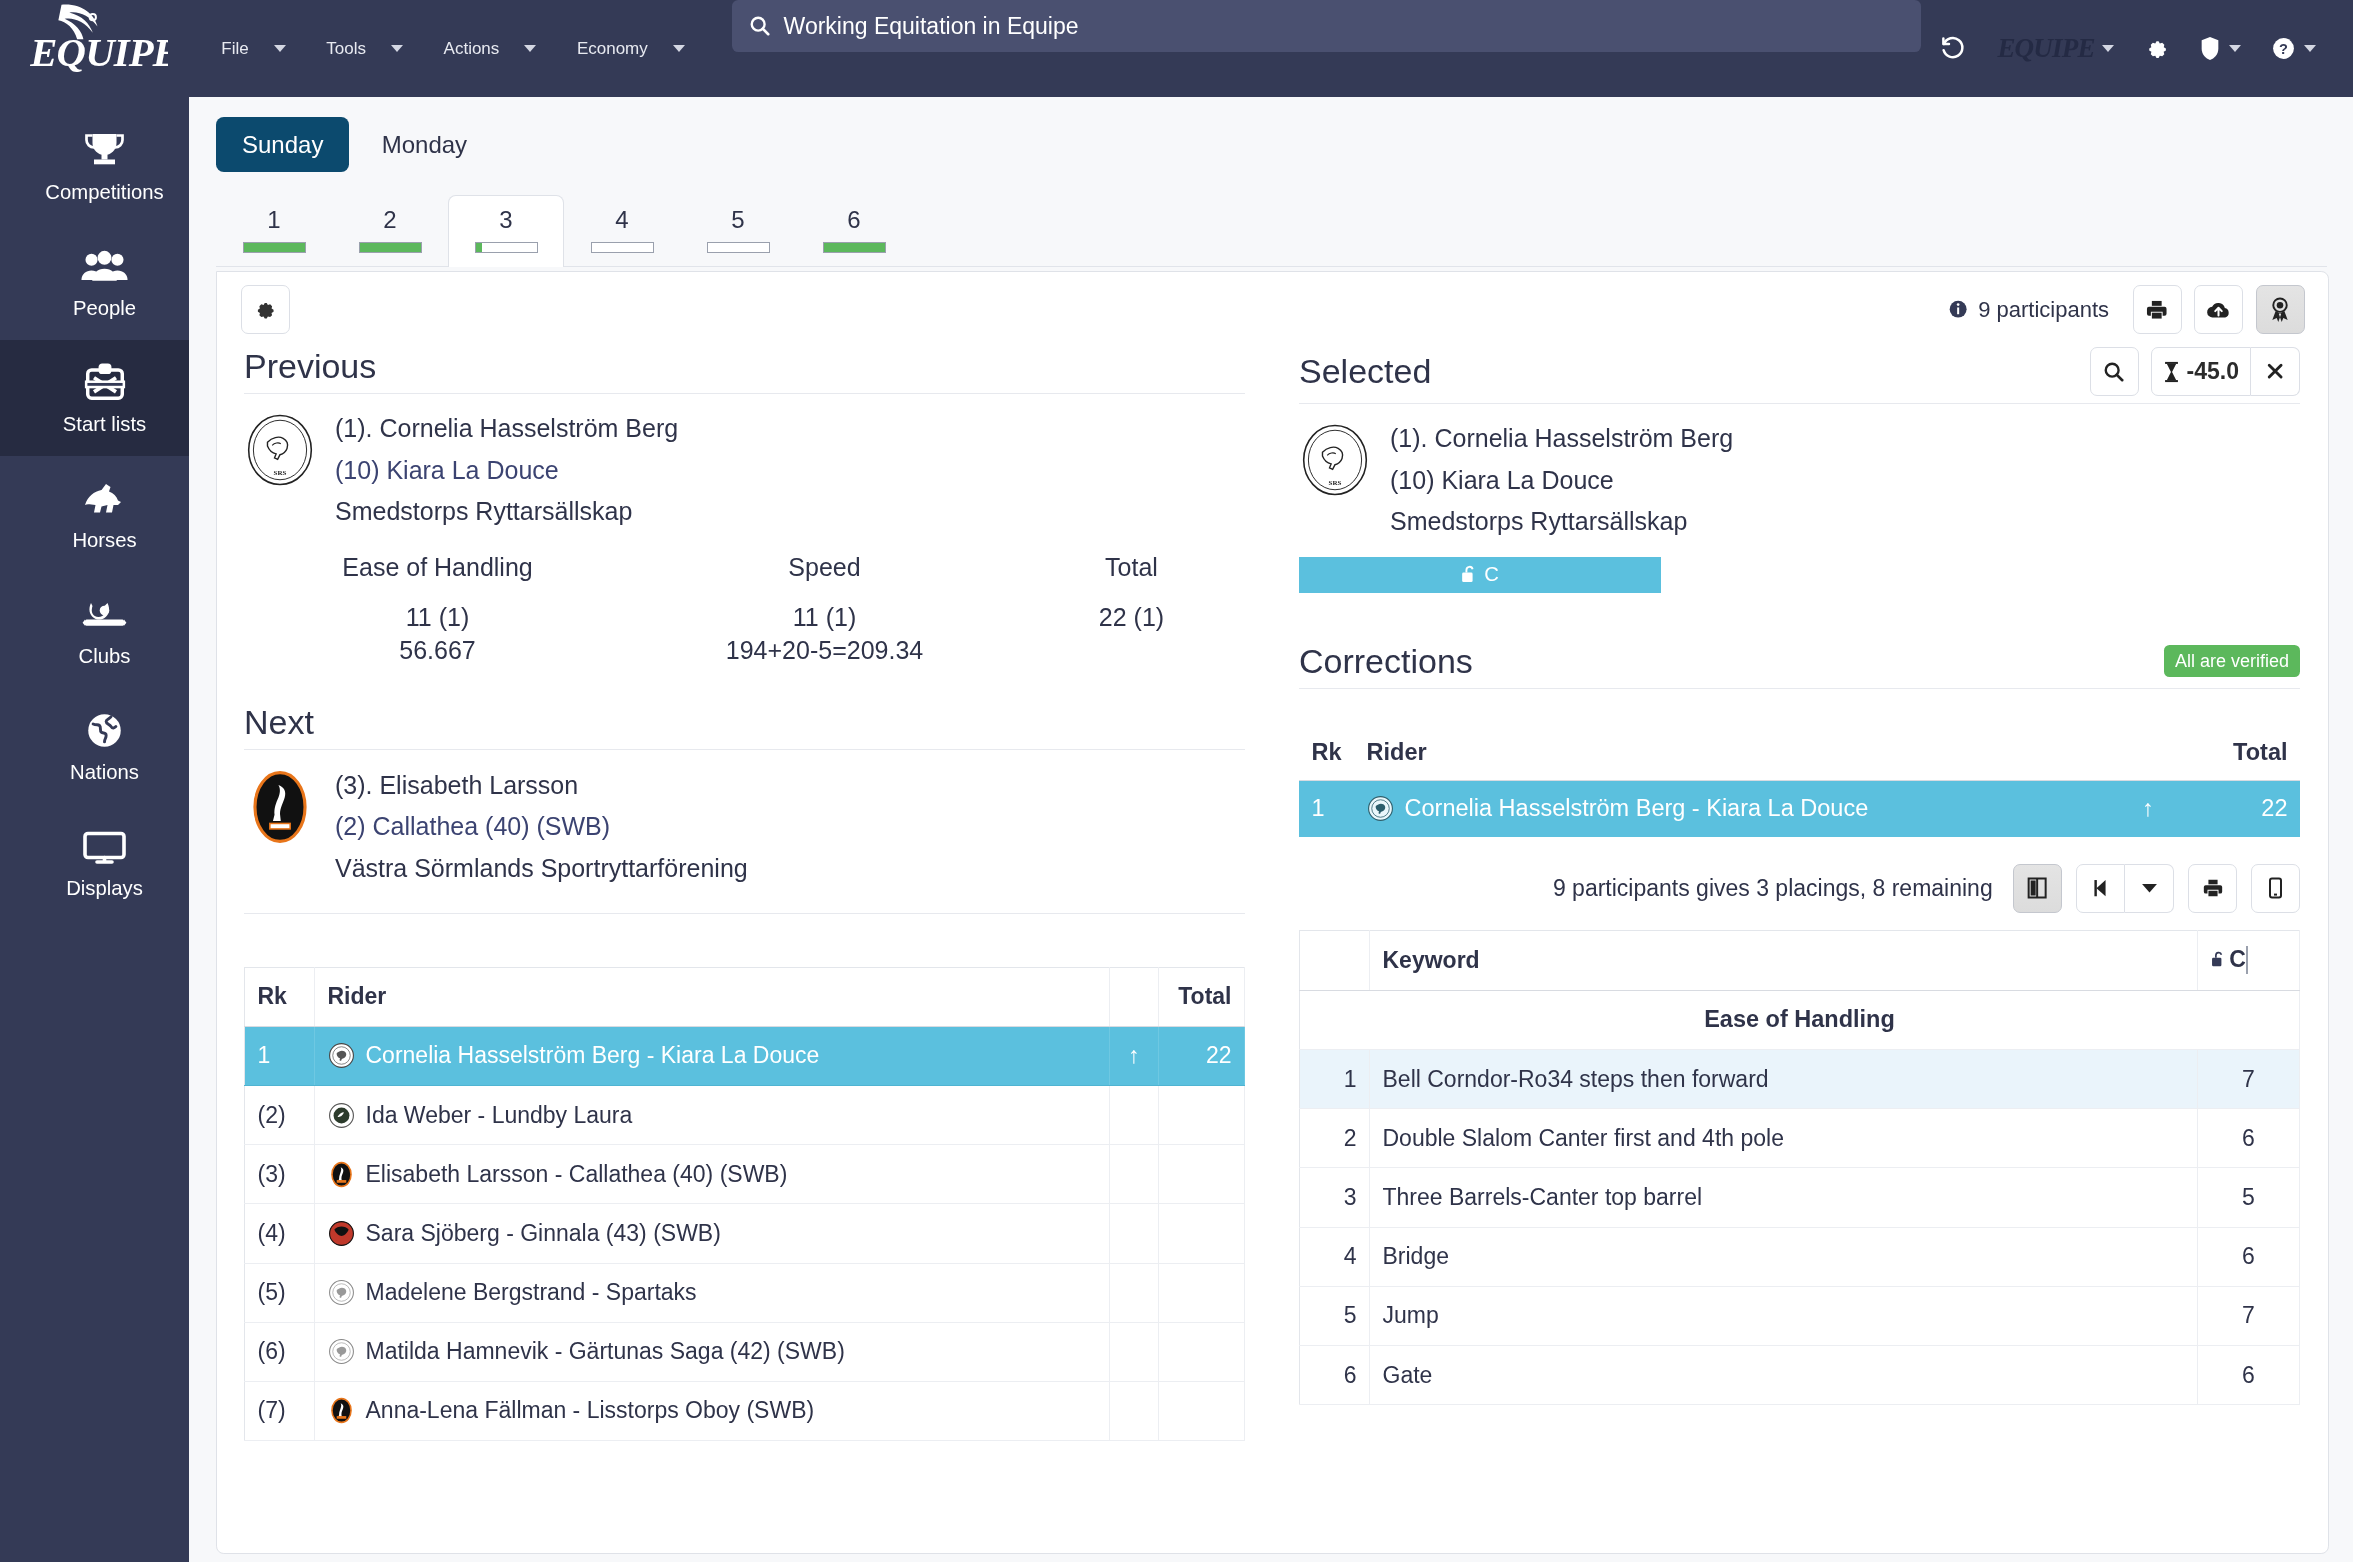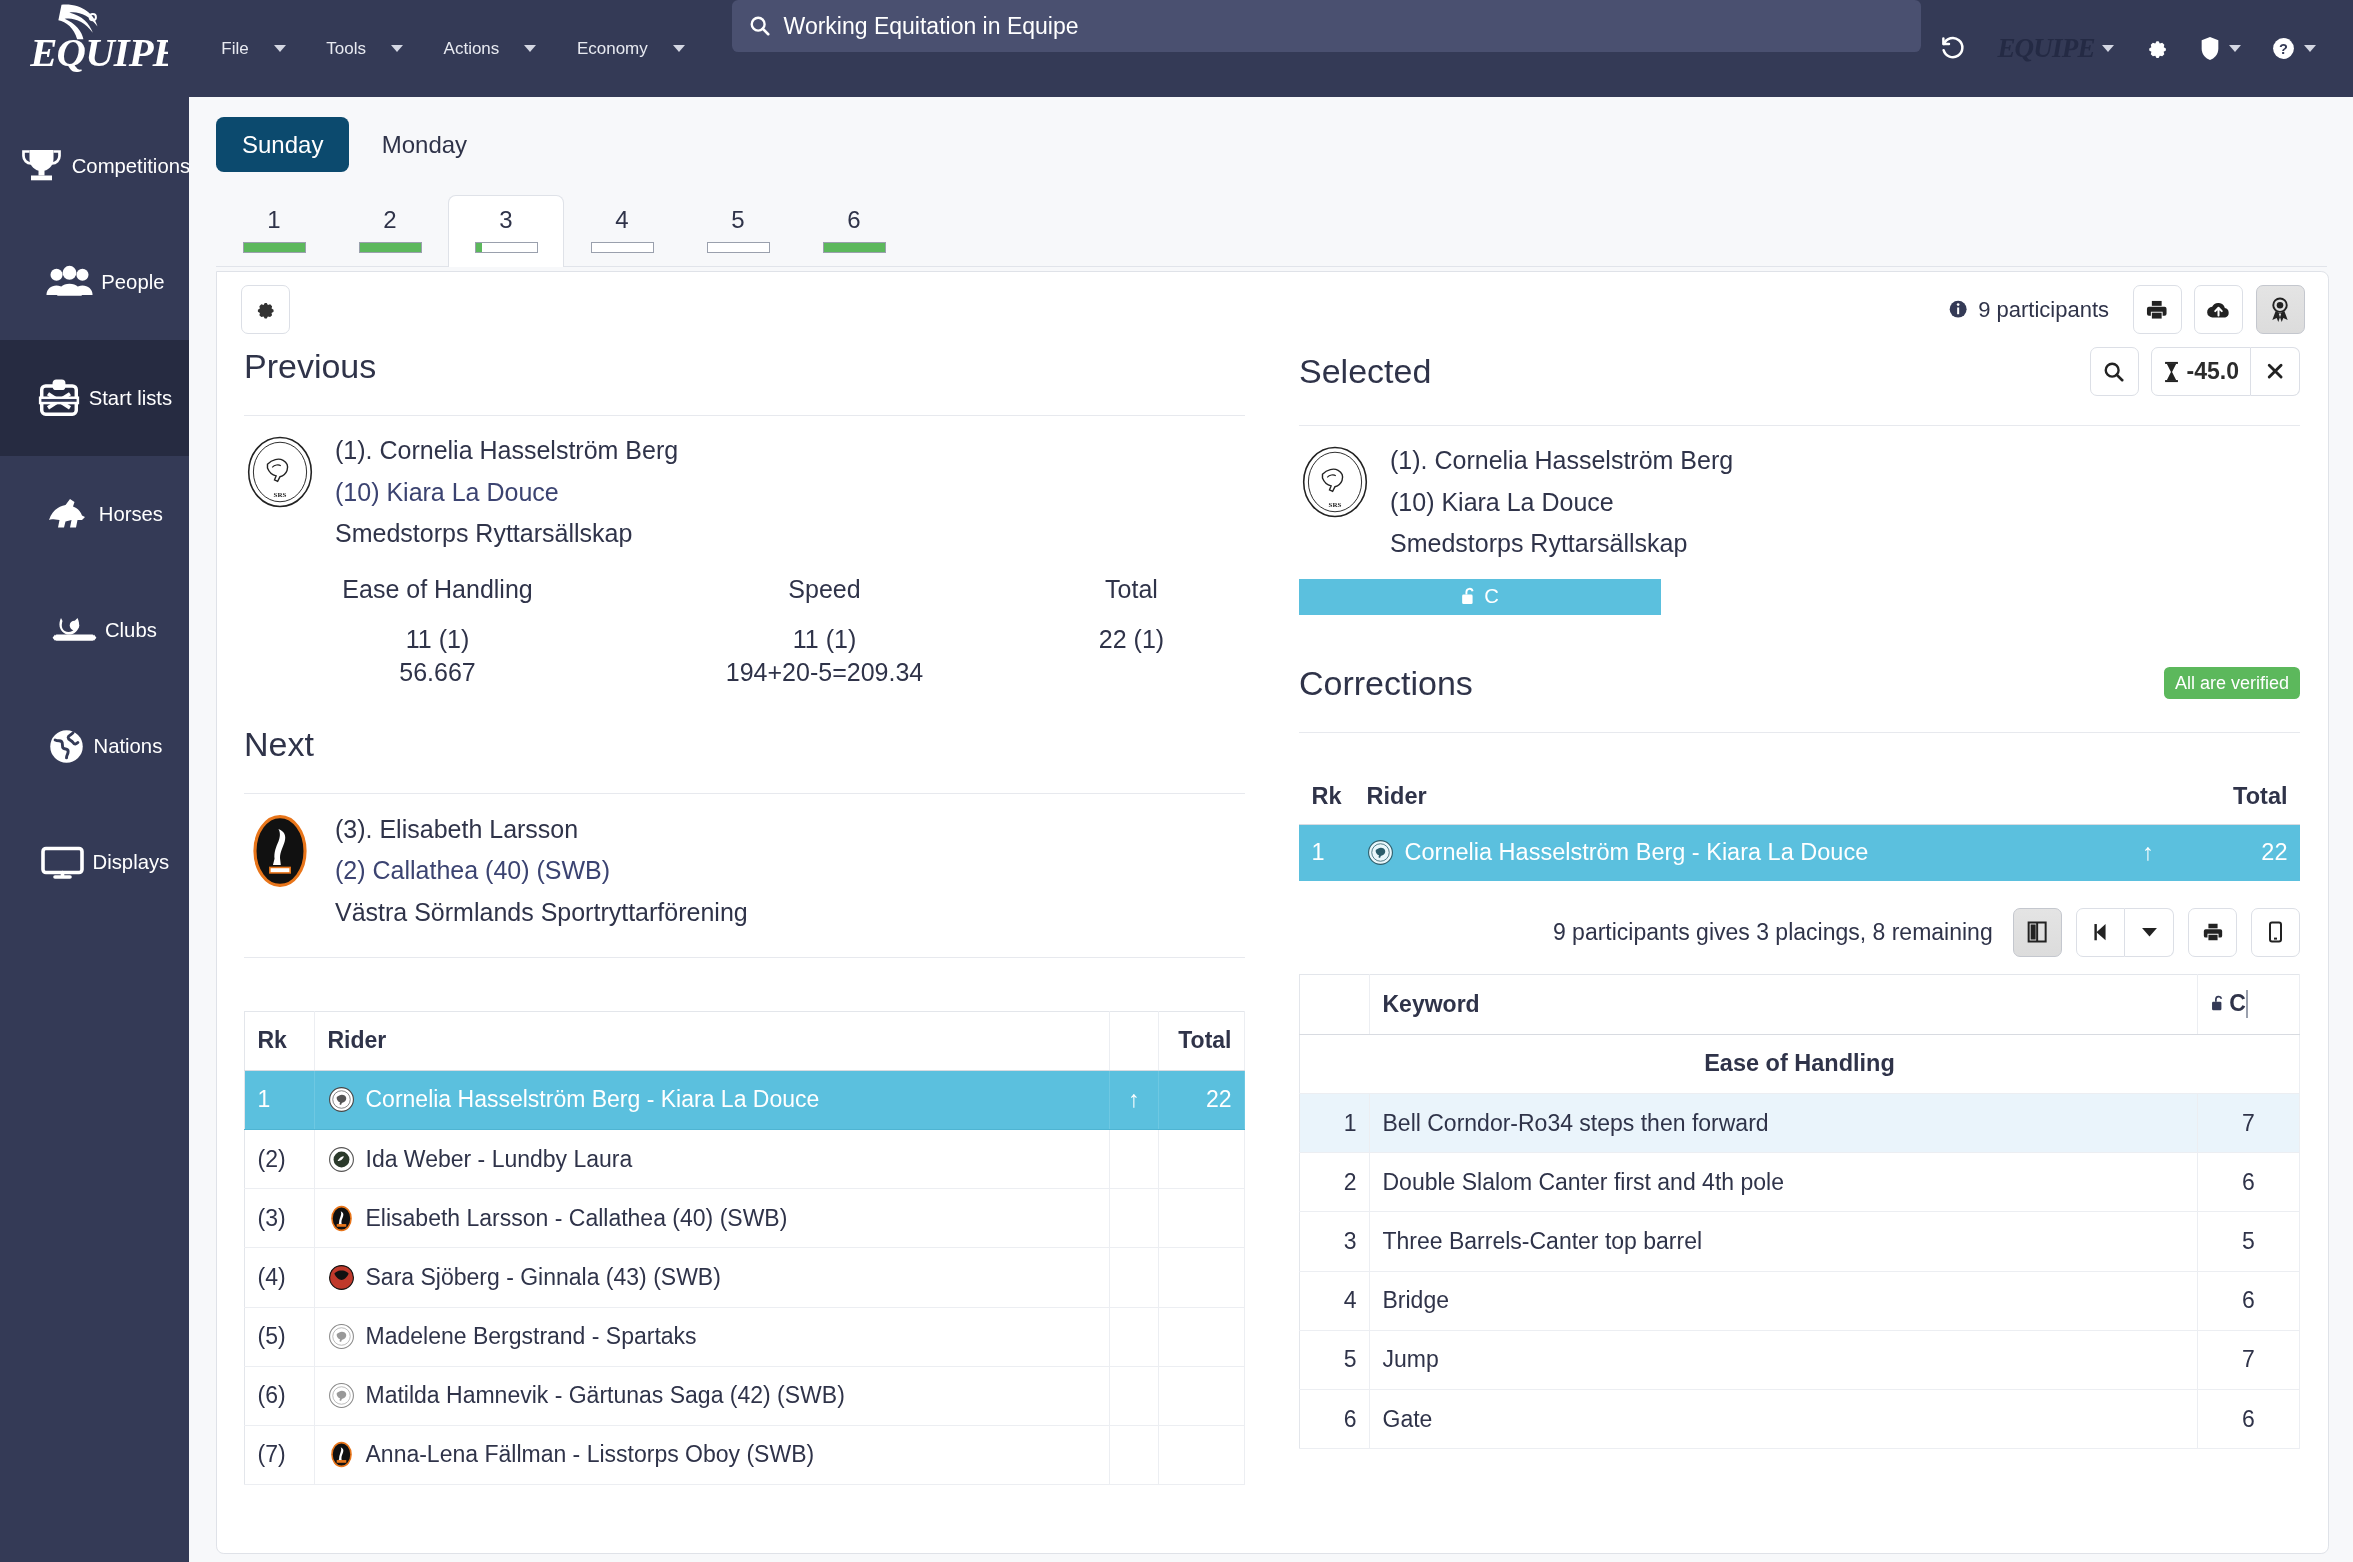--- a/index.html
+++ b/index.html
@@ -33,21 +33,21 @@
   .right-icons { margin-left:auto; display:flex; align-items:center; gap:30px; padding-right:11px; }
   .ricon { display:flex; align-items:center; gap:7.8px; color:#e8eaf1; cursor:pointer; }
   .equipe-mini { font-family:"Liberation Serif", serif; font-style:italic; font-weight:bold; font-size:27px; color:#242a44; letter-spacing:-0.8px;}
 
   
   .sidebar {
     position:absolute; left:0; top:97px; width:189px; height:1466px;
     background:#343a56; display:flex; flex-direction:column; padding-top:11px;
   }
   .side-item {
-    height:116px; display:flex; flex-direction:row; align-items:center; justify-content:center;
+    height:116px; display:flex; flex-direction:column; align-items:center; justify-content:center;
     color:#ffffff; cursor:pointer; gap:7.8px;padding-left:20px;
   }
   .side-item.active { background:#262b41; }
   .side-label { font-size:20.3px; }
   .side-ico { height:45px; display:flex; align-items:center; }
 
   
   .main { position:absolute; left:189px; top:97px; width:2165px; height:1466px; background:#f7f8fa; }
 
   .daybar { padding:20.3px 27px 0 27px; display:flex; align-items:center; gap:6.3px; }
@@ -78,21 +78,21 @@
   .btn-group .btn { border-radius:0; border-left-width:0; }
   .btn-group .btn:first-child { border-radius:7px 0 0 7px; border-left-width:1.6px;font-weight:bold; }
   .btn-group .btn:last-child { border-radius:0 7px 7px 0; }
   .tool-right { margin-left:auto; display:flex; align-items:center; gap:12.5px; }
   .participants { display:flex; align-items:center; gap:9.4px; font-size:22px; color:#2f3349; margin-right:11px; }
 
   .cols { display:flex; padding:0 0 0 0; }
   .colL { width:1055px; padding:0 27px 0 27px; }
   .colR { width:1055px; padding:0 27px 0 27px; }
 
-  .sec-head { display:flex; align-items:center; padding-bottom:29px; border-bottom:1.6px solid #e7e9ee; }
+  .sec-head { display:flex; align-items:center; padding-bottom:7px; border-bottom:1.6px solid #e7e9ee; }
   .sec-title { font-size:34px; font-weight:400; color:#2f3349; }
   .sec-head .spacer { margin-left:auto; }
 
   .entry { display:flex; padding:20.3px 0 0 0; gap:19px; }
   .crest { width:72px; height:72px; flex:0 0 auto; }
   .entry-lines { display:flex; flex-direction:column; gap:12.5px; }
   .eline { font-size:25px; color:#2f3349; }
   .eline a { color:#3b4371; text-decoration:none; }
 
   .scores { display:flex; margin-top:27px; }

